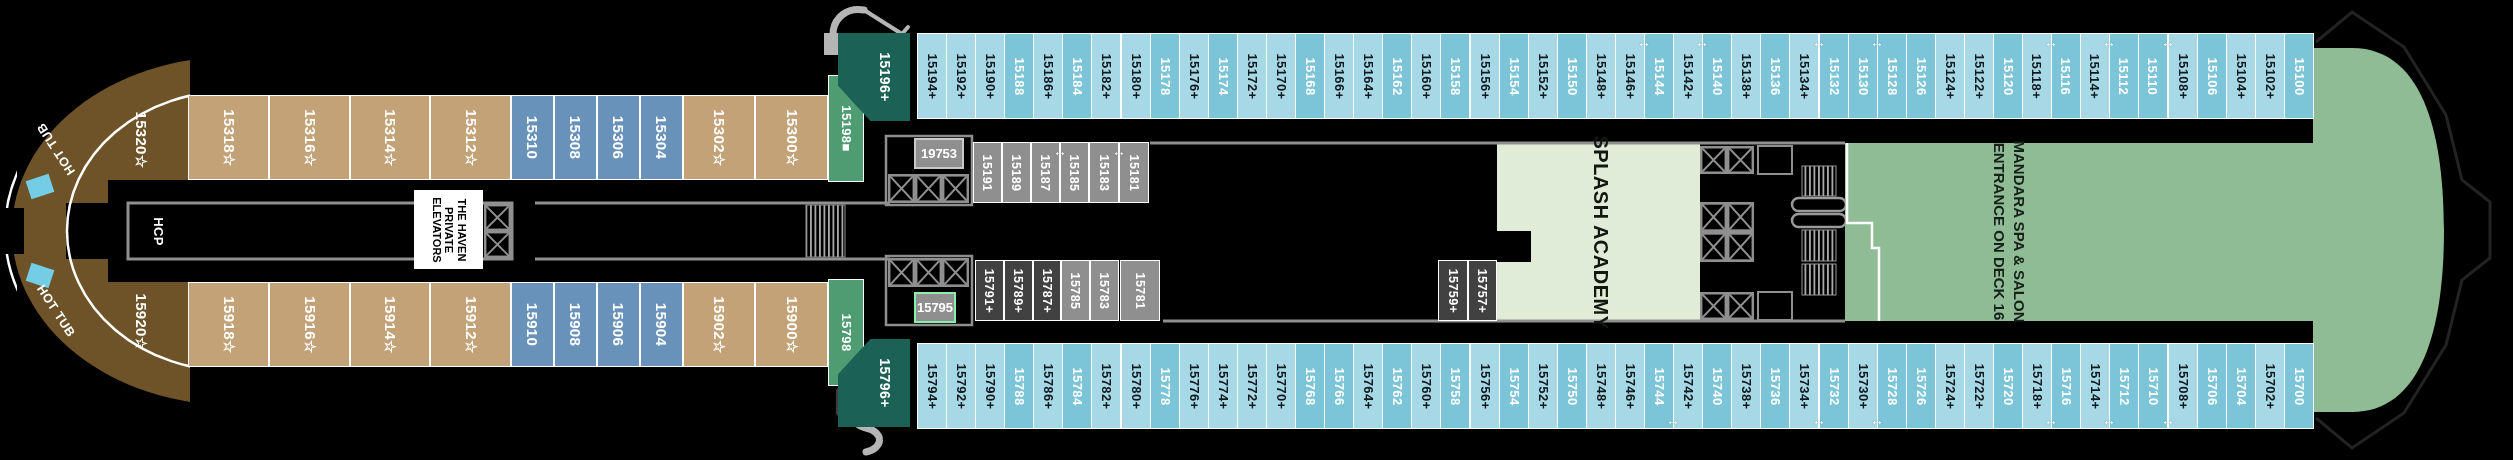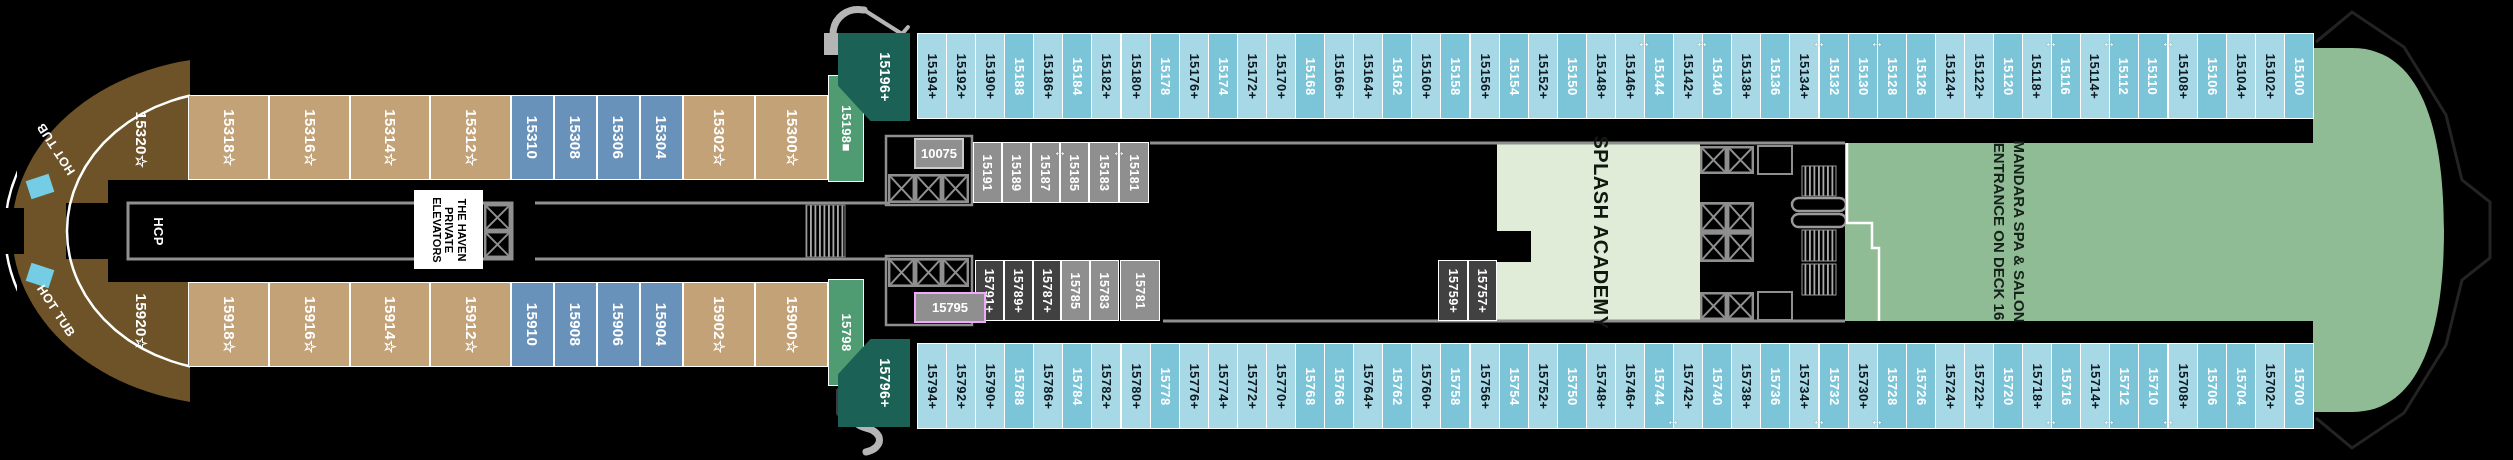--- a/index.html
+++ b/index.html
@@ -162,23 +162,23 @@
     <span class="rot">15798</span>
   </div>
   <div class="cabin v-teal" id="suite-15196" style="left:838px;top:33px;width:72px;height:88px;border:none;font-size:14px;">
     <span class="rot">15196+</span>
   </div>
   <div class="cabin v-teal" id="suite-15796" style="left:838px;top:339px;width:72px;height:88px;border:none;font-size:14px;">
     <span class="rot">15796+</span>
   </div>
 
   <div class="lbl v-gray" style="left:914px;top:138px;width:50px;height:31px;font-weight:bold;font-size:13px;border:2px solid #c9c9c9;box-sizing:border-box;">
-    <span>10075</span>
-  </div>
-  <div class="lbl v-gray" style="left:914px;top:292px;width:72px;height:31px;font-weight:bold;font-size:13px;border:2px solid #f0abfc;box-sizing:border-box;">
+    <span>19753</span>
+  </div>
+  <div class="lbl v-gray" style="left:914px;top:292px;width:42px;height:31px;font-weight:bold;font-size:13px;border:2px solid #86efac;box-sizing:border-box;">
     <span>15795</span>
   </div>
 
   <div class="lbl" style="left:1558px;top:143px;width:84px;height:178px;">
     <span style="transform:rotate(90deg);white-space:nowrap;font-weight:bold;font-size:20px;color:#101810;letter-spacing:.5px;">SPLASH ACADEMY</span>
   </div>
   <div class="lbl" style="left:1972px;top:145px;width:76px;height:172px;">
     <div class="room-label" style="transform:rotate(90deg);white-space:nowrap;font-size:15px;line-height:1.3;">
       <div>MANDARA SPA &amp; SALON</div>
       <div>ENTRANCE ON DECK 16</div>

